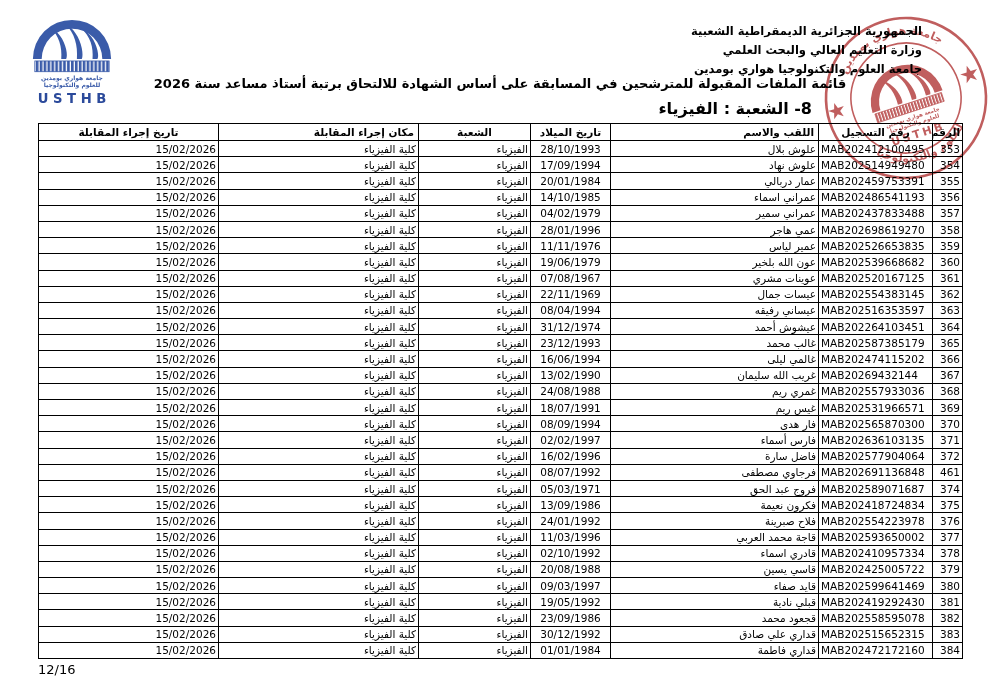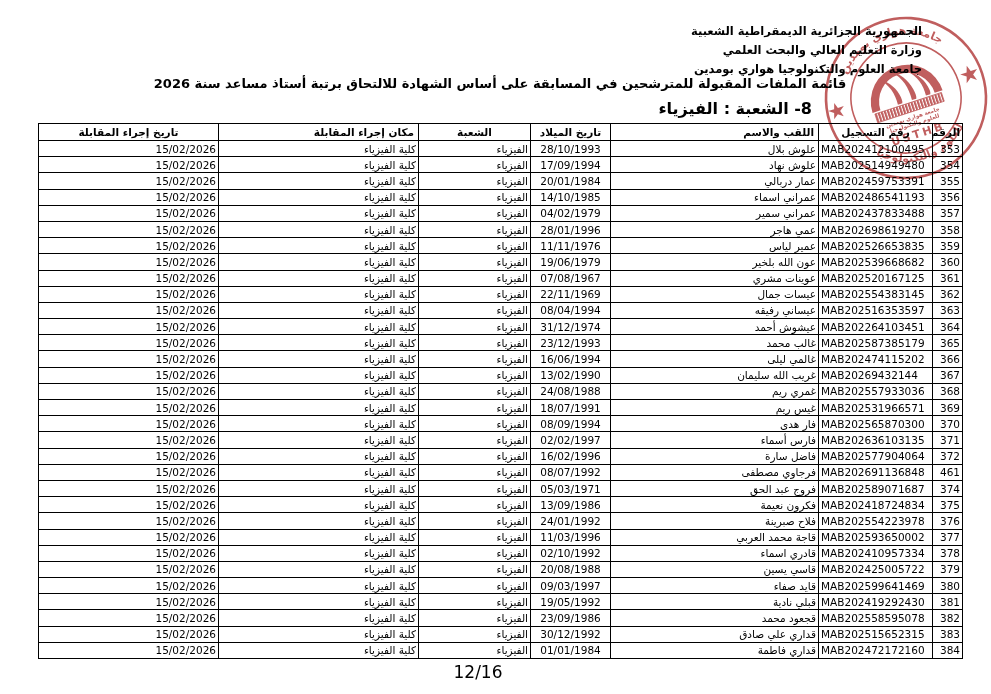--- a/index.html
+++ b/index.html
@@ -57,29 +57,54 @@
   .col-num   { direction:ltr; text-align:right; padding-right:4px; }
   .col-reg   { direction:ltr; text-align:left;  padding-left:2px;margin-top:40px; }
   .col-name  { text-align:right; padding-right:2px; }
   .col-dob   { direction:ltr; text-align:center;  padding-left:2px; }
   .col-branch{ text-align:right; padding-right:3px; }
   .col-place { text-align:right; padding-right:3px; }
   .col-date  { direction:ltr; text-align:right; padding-right:6px; }
 
   
   .page-num {
-    position:absolute; top:662px; left:26px; width:904px;
-    text-align:center; font-size:17px;
+    position:absolute; top:662px; left:38px; width:904px;
+    text-align:left; font-size:13px;
   }
 </style>
 </head>
 <body>
 
 <div class="page">
 
+  <div class="logo-box">
+    <svg viewBox="0 0 90 104" width="88" height="102">
+      <defs>
+        <pattern id="bstripes" width="4" height="12" patternUnits="userSpaceOnUse">
+          <rect width="4" height="12" fill="#3a5ba9"></rect>
+          <rect x="2.7" width="1.3" height="12" fill="#ffffff"></rect>
+        </pattern>
+      </defs>
+
+      <path d="M5,52 A40,40 0 0 1 85,52 L76,52 A31,31 0 0 0 14,52 Z" fill="#3a5ba9"></path>
+
+      <g fill="#3a5ba9">
+        <path d="M34,52 C35,40 32,28 22,19 C30,23 37,32 39,42 C40,47 40,50 39,52 Z"></path>
+        <path d="M50,52 C51,38 48,26 38,16 C46,20 53,30 55,41 C56,46 56,50 55,52 Z"></path>
+        <path d="M66,52 C67,40 64,29 54,20 C62,24 69,33 71,43 C72,48 72,50 71,52 Z"></path>
+      </g>
+
+      <rect x="7" y="54" width="76" height="11" fill="url(#bstripes)" stroke="#3a5ba9" stroke-width="0.8"></rect>
+
+      <text x="45" y="73" text-anchor="middle" font-size="6.2" font-weight="bold" fill="#3a5ba9" direction="rtl">جامعة هواري بومدين</text>
+      <text x="45" y="81" text-anchor="middle" font-size="6.2" font-weight="bold" fill="#3a5ba9" direction="rtl">للعلوم والتكنولوجيا</text>
+
+      <text x="45" y="97" text-anchor="middle" font-size="13.5" font-weight="bold" fill="#2b4a9b">U S T H B</text>
+    </svg>
+  </div>
 
   <div class="gov-lines">
     <div>الجمهورية الجزائرية الديمقراطية الشعبية</div>
     <div>وزارة التعليم العالي والبحث العلمي</div>
     <div>جامعة العلوم والتكنولوجيا هواري بومدين</div>
   </div>
 
   <div class="doc-title">قائمة الملفات المقبولة للمترشحين  في المسابقة على أساس الشهادة للالتحاق برتبة أستاذ مساعد سنة 2026</div>
 
   <div class="section-label">8- الشعبة : الفيزياء</div>

